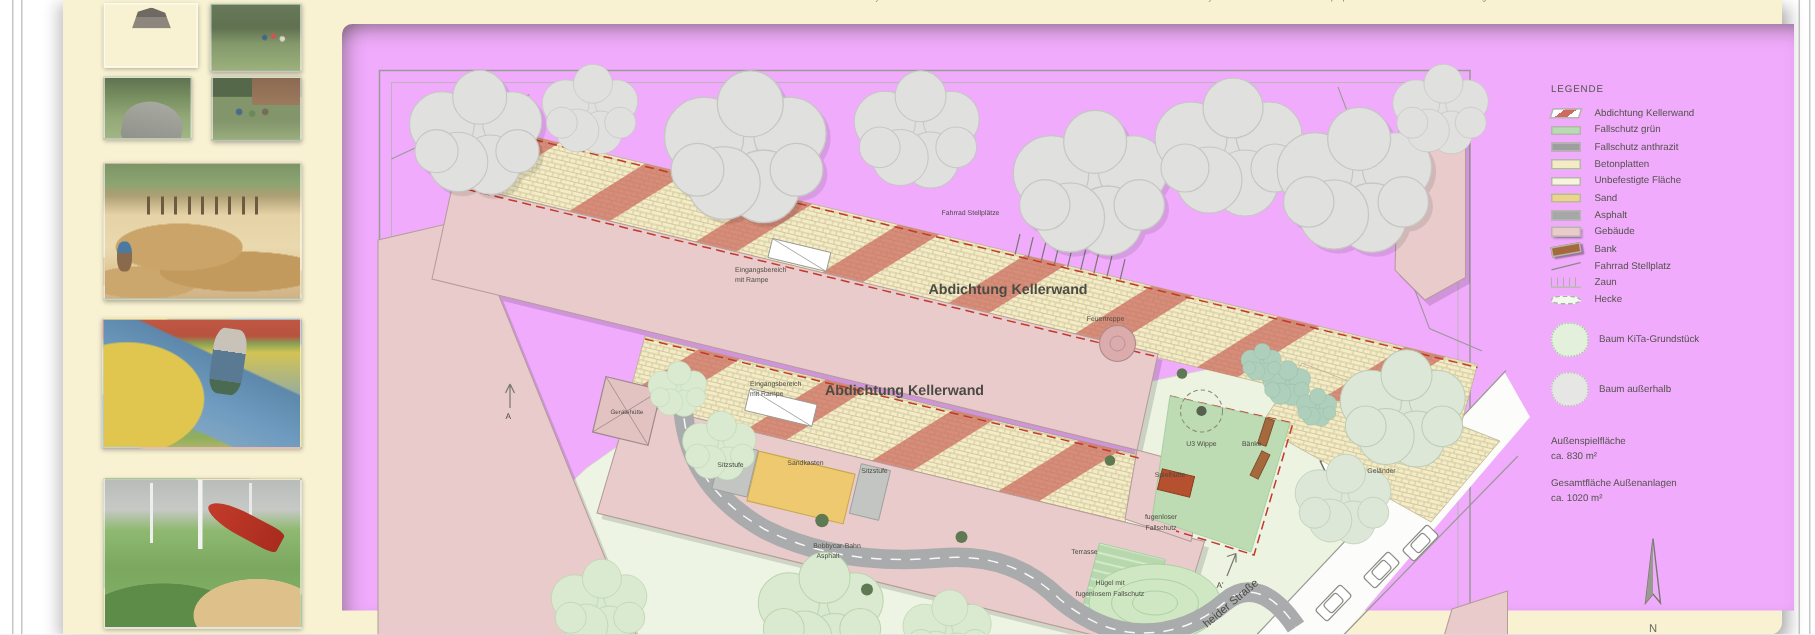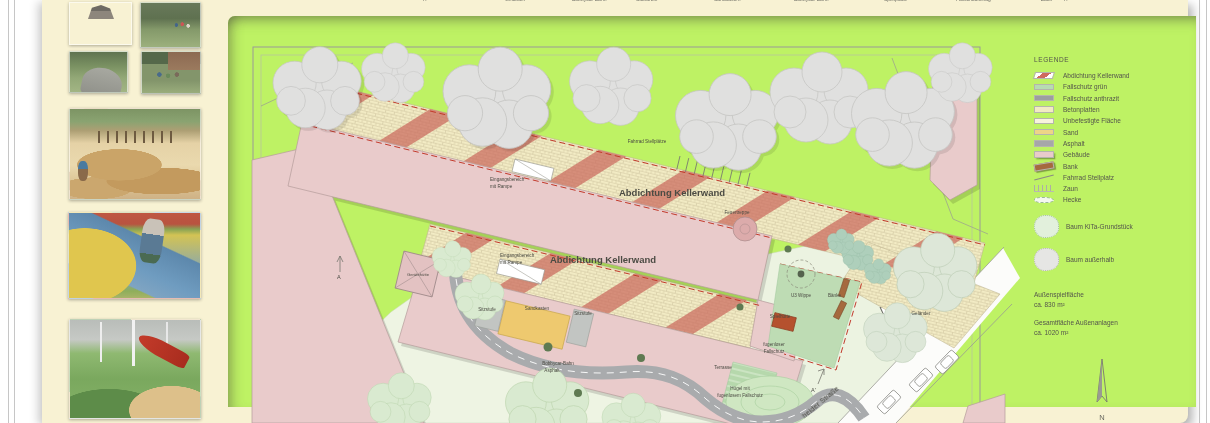--- a/index.html
+++ b/index.html
@@ -3,21 +3,21 @@
 <meta charset="utf-8">
 <style>
   html,body{margin:0;padding:0;background:#fff;font-family:"Liberation Sans",sans-serif;}
   .page{position:relative;width:1210px;height:423px;overflow:hidden;background:#fff;}
   .edge-line{position:absolute;top:0;bottom:0;width:1px;background:#c6c6c6;}
   .poster-bg{position:absolute;left:42px;top:0;width:1146px;height:423px;background:#f8f2d3;
     border-radius:0 0 8px 0;box-shadow:-5px 2px 9px rgba(0,0,0,.16),5px 5px 10px rgba(0,0,0,.28);}
   .top-strip{position:absolute;left:228px;top:0;width:960px;height:16px;overflow:hidden;}
   .strip-label{position:absolute;top:-4px;font-size:5px;color:#6a6a60;white-space:nowrap;}
   
-  .sheet{position:absolute;left:228px;top:16px;width:968px;height:391px;background:#bef264;
+  .sheet{position:absolute;left:228px;top:16px;width:968px;height:391px;background:#f0abfc;
     border-radius:7px 0 0 0;
     box-shadow:inset 0 12px 13px -9px rgba(70,68,60,.55),inset 12px 0 13px -9px rgba(70,68,60,.45);}
   .plan-svg{position:absolute;left:0;top:0;}
   
   .legend{position:absolute;left:806px;top:40px;width:160px;color:#54544c;}
   .legend-title{font-size:6.5px;letter-spacing:.6px;margin-bottom:7px;}
   .legend-row{display:flex;align-items:center;height:11.3px;}
   .legend-row .sw{width:20px;height:6.5px;margin-right:9px;flex:0 0 20px;border:.5px solid #b5b5ad;box-sizing:border-box;}
   .legend-row .lbl, .tree-row .lbl{font-size:6.5px;white-space:nowrap;}
   .sw-hatch{background:linear-gradient(135deg,#fff 32%,#cf6a5e 32% 68%,#fff 68%);transform:skewX(-18deg);}

